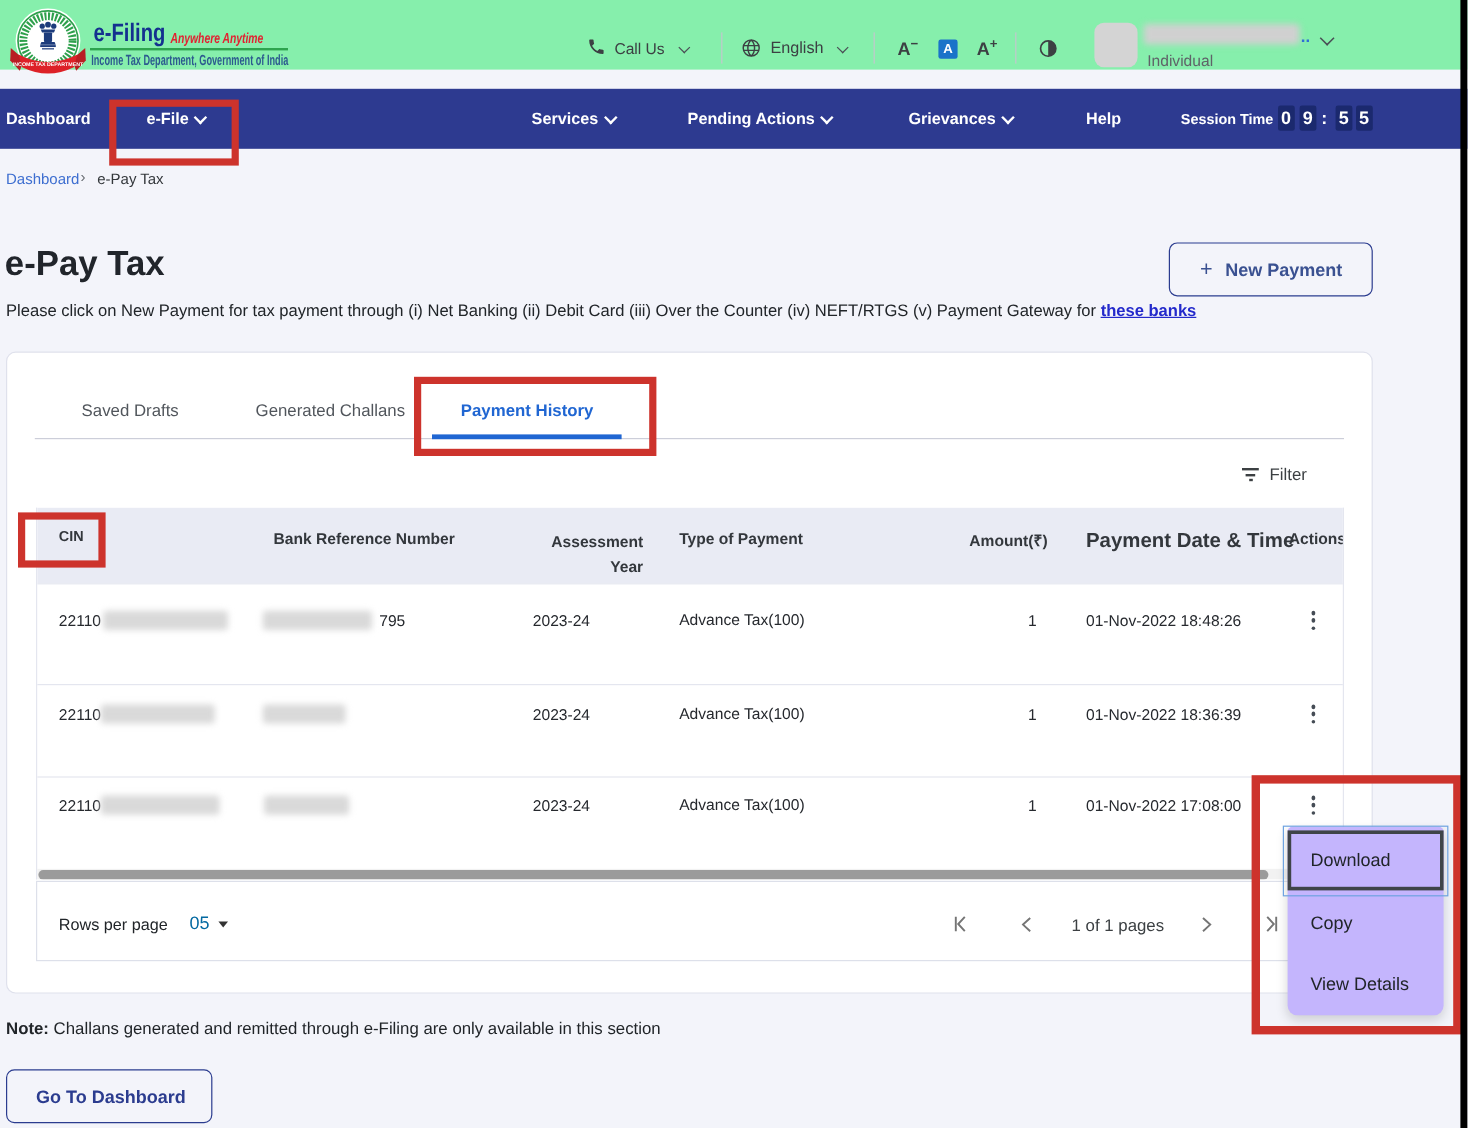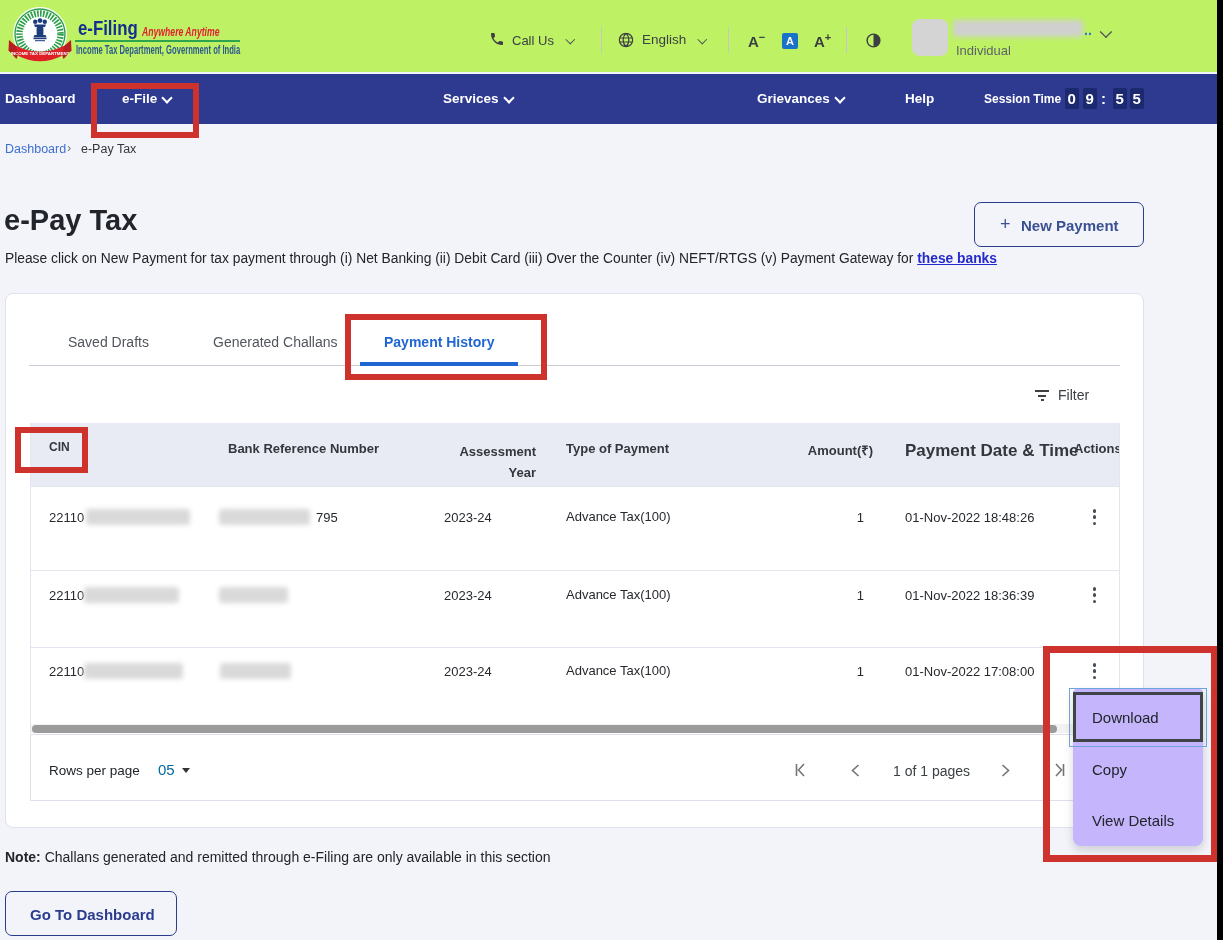--- a/index.html
+++ b/index.html
@@ -1,21 +1,21 @@
 <!DOCTYPE html>
 <html><head>
 <meta charset="utf-8">
 <style>
   * { margin:0; padding:0; box-sizing:border-box; }
   html,body { width:1223px; height:940px; overflow:hidden; }
   body { font-family:"Liberation Sans", sans-serif; background:#f3f4fa; position:relative; }
   .abs { position:absolute; }
 
   
-  #hdr { position:absolute; left:0; top:0; width:1223px; height:72px; background:#bef264; }
+  #hdr { position:absolute; left:0; top:0; width:1223px; height:58px; background:#86efac; }
 
   
   #nav { position:absolute; left:0; top:74px; width:1223px; height:50px; background:#2d3a90; }
   #nav .it { position:absolute; top:0; height:50px; line-height:50px; color:#fff; font-weight:700; font-size:13.5px; white-space:nowrap; }
   .chev { display:inline-block; width:9px; height:9px; position:relative; top:-2px; margin-left:6px; }
   .chev:before { content:""; position:absolute; left:0; top:2px; width:6px; height:6px; border-right:2px solid #fff; border-bottom:2px solid #fff; transform:rotate(45deg); }
   .chevg:before { border-color:#4a4f55; width:5.5px; height:5.5px; border-right-width:1.6px; border-bottom-width:1.6px; }
   .digit { position:absolute; top:88px; width:13.5px; height:21px; background:#1b296e; border-radius:2px; color:#fff; font-weight:700; font-size:15px; text-align:center; line-height:21px; }
 
   
@@ -100,20 +100,21 @@
   <div class="blur" style="left:953px;top:20px;width:130px;height:17px;background:#d0d0d0"></div>
   <div class="abs" style="left:1084px;top:22px;font-size:14px;font-weight:700;color:#2f6fd6">..</div>
   <span class="chev chevg" style="position:absolute;left:1097px;top:26px;transform:scale(1.25)"></span>
   <div class="abs" style="left:956px;top:43px;font-size:13px;color:#5f6368">Individual</div>
 </div>
 
 <div id="nav">
   <div class="it" style="left:5px">Dashboard</div>
   <div class="it" style="left:122px">e-File<span class="chev"></span></div>
   <div class="it" style="left:443px">Services<span class="chev"></span></div>
+  <div class="it" style="left:573px">Pending Actions<span class="chev"></span></div>
   <div class="it" style="left:757px">Grievances<span class="chev"></span></div>
   <div class="it" style="left:905px">Help</div>
   <div class="it" style="left:984px;font-size:12px">Session Time</div>
 </div>
 <div class="digit" style="left:1065px">0</div>
 <div class="digit" style="left:1083px">9</div>
 <div class="abs" style="left:1101px;top:88px;width:6px;color:#fff;font-weight:700;font-size:15px;line-height:22px">:</div>
 <div class="digit" style="left:1113px">5</div>
 <div class="digit" style="left:1130px">5</div>
 

